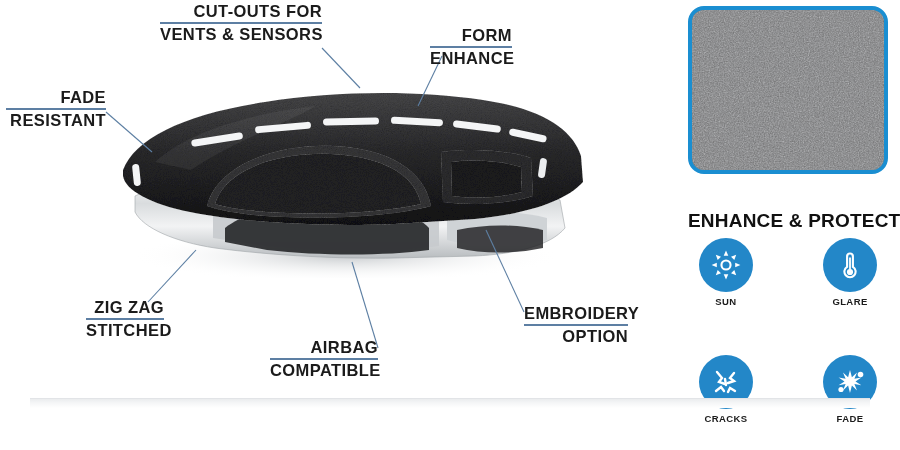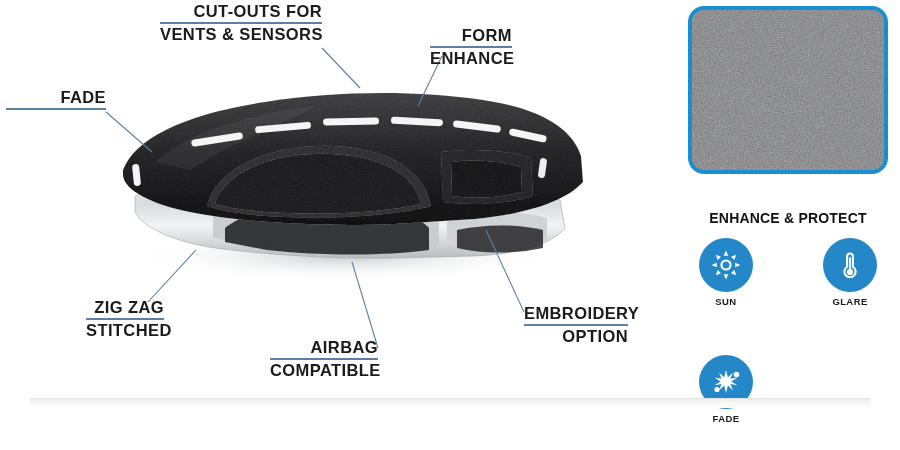--- a/index.html
+++ b/index.html
@@ -43,21 +43,21 @@
     border:4px solid #1a8ed1;border-radius:16px;
     background:#6f6f6f;
     box-sizing:border-box;
     overflow:hidden;
   }
   .swatch .tex{position:absolute;inset:0;}
 
   .protect-title{
     position:absolute;left:688px;top:210px;width:200px;
     text-align:center;
-    font-size:14px;font-weight:bold;letter-spacing:0.2px;color:#111;
+    font-size:19px;font-weight:bold;letter-spacing:0.2px;color:#111;
     white-space:nowrap;
   }
 
   .icon-grid{
     position:absolute;left:688px;top:238px;width:200px;
     display:grid;grid-template-columns:1fr 1fr;grid-template-rows:auto auto;
     row-gap:8px;column-gap:10px;
     justify-items:center;
     gap:48px;
   }
@@ -188,20 +188,21 @@
 
   <div class="callout right" style="left:430px;top:26px;width:82px;">
     <span class="line1">FORM</span>
     <div class="rule"></div>
     <span class="line2">ENHANCE</span>
   </div>
 
   <div class="callout right" style="left:6px;top:88px;width:100px;">
     <span class="line1">FADE</span>
     <div class="rule"></div>
+    <span class="line2">RESISTANT</span>
   </div>
 
   <div class="callout right" style="left:86px;top:298px;width:78px;">
     <span class="line1">ZIG ZAG</span>
     <div class="rule"></div>
     <span class="line2">STITCHED</span>
   </div>
 
   <div class="callout right" style="left:270px;top:338px;width:108px;">
     <span class="line1">AIRBAG</span>
@@ -256,20 +257,34 @@
           <g fill="none" stroke="#ffffff" stroke-width="2.1">
             <path d="M17 5.5a2.9 2.9 0 012.9 2.9v10.4a5.6 5.6 0 11-5.8 0V8.4A2.9 2.9 0 0117 5.5z"></path>
           </g>
           <circle cx="17" cy="24" r="3.1" fill="#ffffff"></circle>
           <rect x="16.1" y="9.5" width="1.8" height="12" fill="#ffffff"></rect>
         </svg>
       </div>
       <div class="icon-label">GLARE</div>
     </div>
 
+    <div class="icon-cell">
+      <div class="icon-circle">
+        <svg width="34" height="34" viewBox="0 0 34 34">
+          <g stroke="#ffffff" stroke-width="2.4" fill="none" stroke-linecap="round">
+            <path d="M8 7l5 6-3 4 6 2"></path>
+            <path d="M25 8l-4 5 4 3-6 2"></path>
+            <path d="M7 26l5-4 3 4"></path>
+            <path d="M26 26l-5-3-2 4"></path>
+            <path d="M16 14l1 6"></path>
+          </g>
+        </svg>
+      </div>
+      <div class="icon-label">CRACKS</div>
+    </div>
 
     <div class="icon-cell">
       <div class="icon-circle">
         <svg width="34" height="34" viewBox="0 0 34 34">
           <g fill="#ffffff">
             <path d="M17 5l1.9 7.2L24 7.4l-2.6 6.4 7-1.3-5.9 3.9 5.9 3.9-7-1.3 2.6 6.4-5.1-4.8L17 28l-1.9-7.4-5.1 4.8 2.6-6.4-7 1.3 5.9-3.9-5.9-3.9 7 1.3L10 7.4l5.1 4.8z"></path>
             <circle cx="27.5" cy="9.5" r="2.8"></circle>
             <circle cx="8" cy="24.5" r="2.6"></circle>
           </g>
         </svg>

